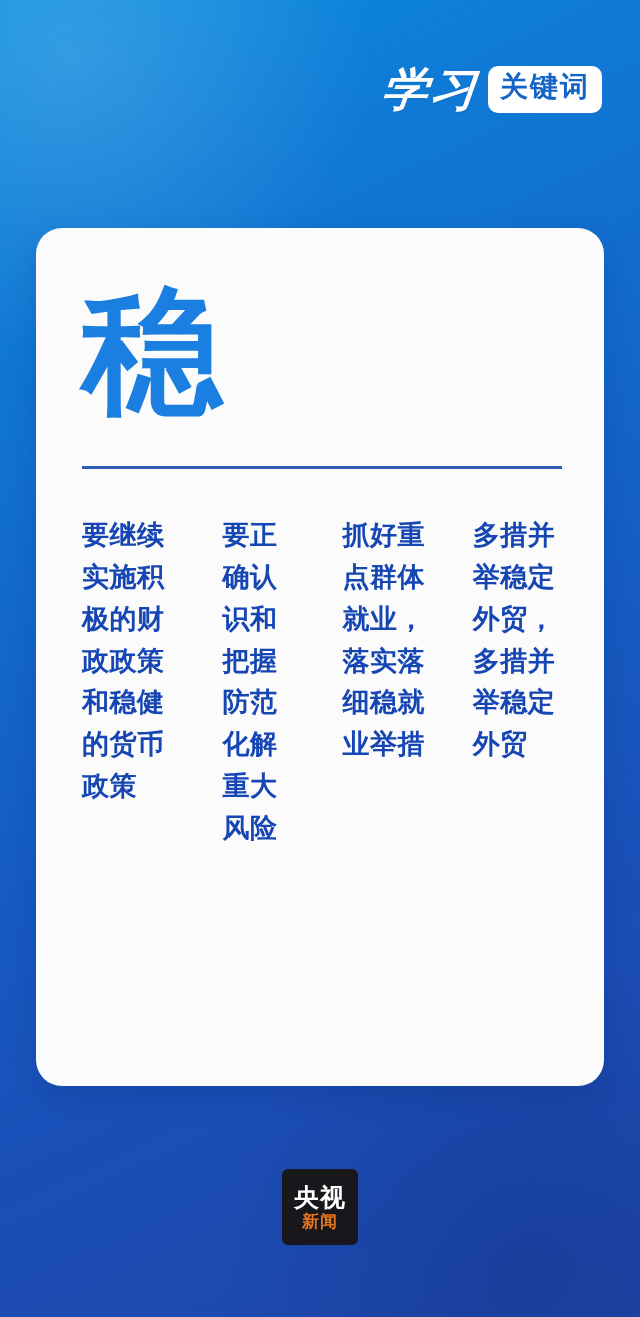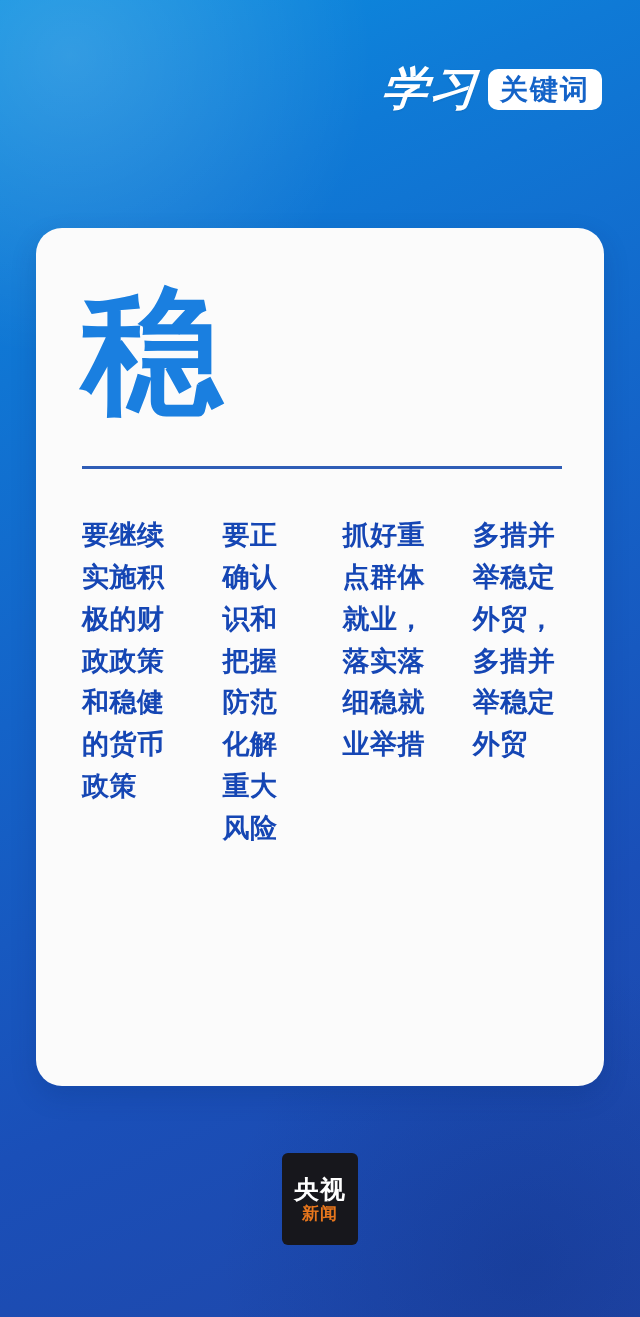--- a/index.html
+++ b/index.html
@@ -61,21 +61,21 @@
     text-shadow: 0 1px 2px rgba(0,0,0,0.10);
     transform: skewX(-6deg);
   }
   .brand-tag {
     background: #ffffff;
     color: #1463c8;
     font-size: 28px;
     font-weight: 700;
     letter-spacing: 2px;
     line-height: 1;
-    padding: 7px 12px 6px 12px;
+    padding: 7px 12px 12px 12px;
     border-radius: 10px;
   }
 
   
   .card {
     position: absolute;
     left: 36px;
     top: 228px;
     width: 568px;
     height: 858px;
@@ -117,21 +117,21 @@
     max-width: 478px;
   }
 
   
   .footer-logo {
     position: absolute;
     left: 50%;
     transform: translateX(-50%);
     bottom: 72px;
     width: 76px;
-    height: 92px;
+    height: 76px;
     background: #17171c;
     border-radius: 6px;
     display: flex;
     flex-direction: column;
     align-items: center;
     justify-content: center;
     gap: 3px;
     z-index: 3;
   }
   .footer-logo .line1 {

